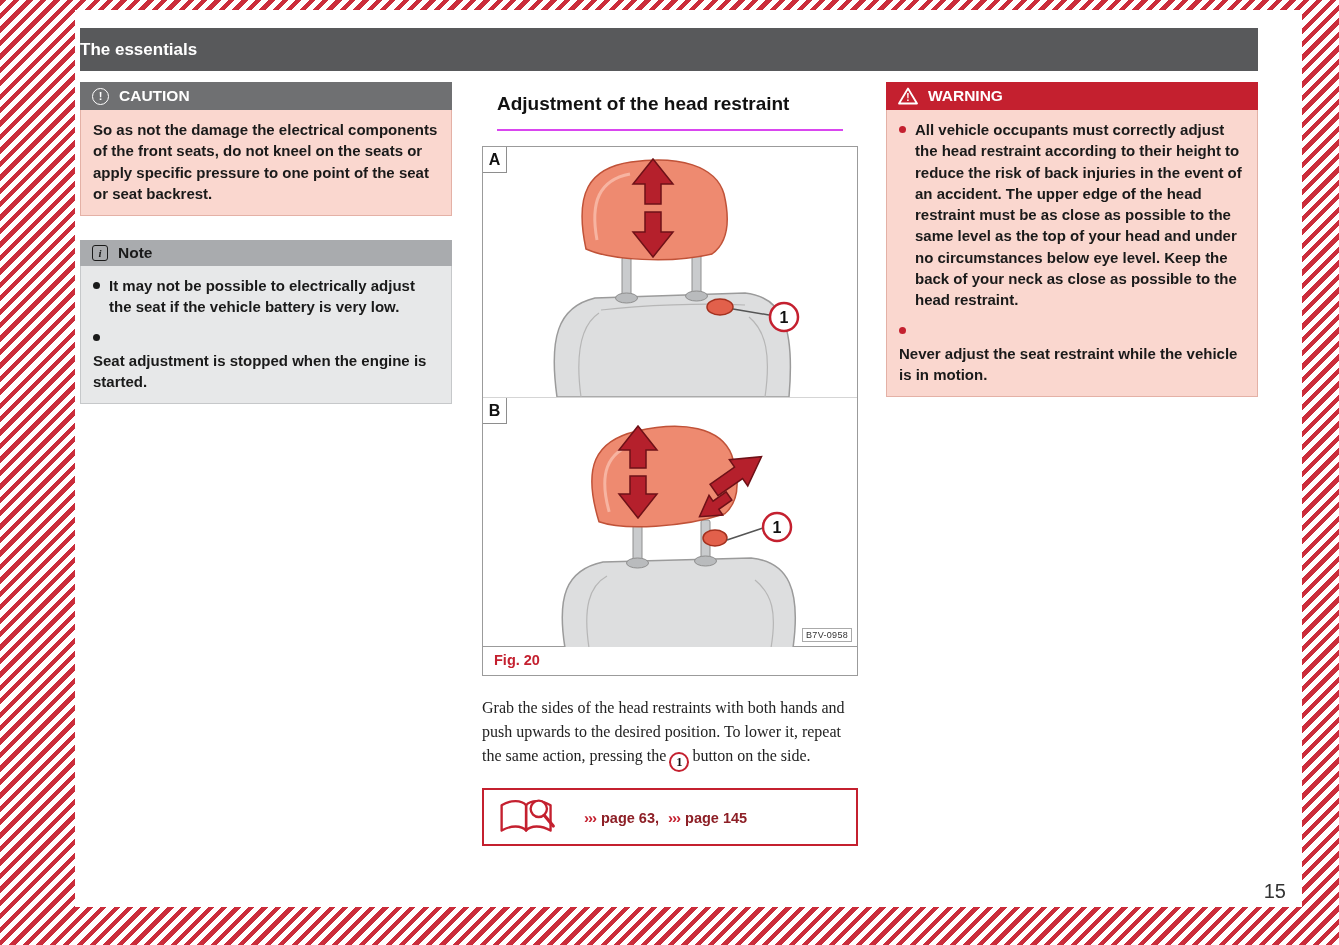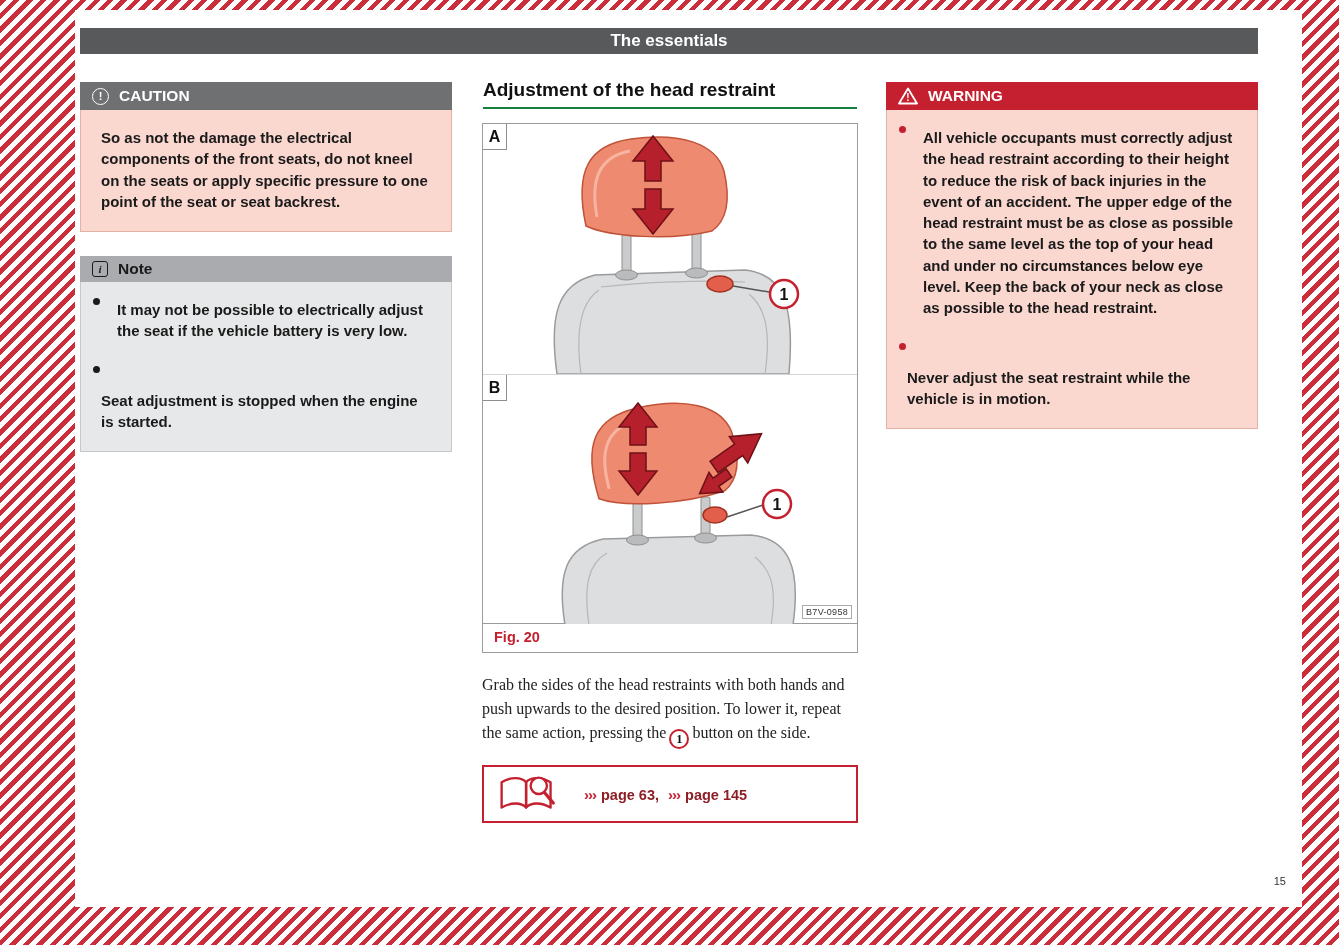--- a/index.html
+++ b/index.html
@@ -5,59 +5,59 @@
   * { box-sizing: border-box; }
   html,body { margin:0; padding:0; }
   body {
     width:1339px; height:945px; position:relative; overflow:hidden;
     font-family:"Liberation Sans","DejaVu Sans",sans-serif; background:#fff;
   }
   .stripes { position:absolute; inset:0;
     background: repeating-linear-gradient(135deg, #cb2d3b 0 4.5px, #ffffff 4.5px 9.5px); }
   .page { position:absolute; left:75px; top:10px; width:1227px; height:897px; background:#fff; }
 
-  .title-bar { position:absolute; left:5px; top:18px; width:1178px; height:26px;
+  .title-bar { position:absolute; left:5px; top:18px; width:1178px; height:43px;
     background:#58595b; color:#fff; font-weight:bold; font-size:17px;
-    display:flex; align-items:center; justify-content:center; }
+    display:flex; align-items:center; }
 
   .col { position:absolute; top:72px; }
   .col-left  { left:5px;   width:372px; }
   .col-mid   { left:407px; top:68px; width:376px; }
   .col-right { left:811px; width:372px; }
 
   .box-header { height:28px; display:flex; align-items:center; gap:10px; padding:0 12px;
     font-weight:bold; font-size:15.5px; }
   .caution-header { background:#6f7072; color:#fff; }
   .note-header    { background:#a9abae; color:#1a1a1a; height:26px; }
   .warning-header { background:#c4202f; color:#fff; }
 
   .box-body { padding:9px 12px 11px; font-weight:bold; font-size:15px; line-height:1.42; color:#1a1a1a; }
   .pink-body { background:#fad7cf; border:1px solid #e4b1a6; border-top:none; }
   .gray-body { background:#e7e8e9; border:1px solid #c6c8ca; border-top:none; }
-  .box-body p { margin:8px; }
+  .box-body p { margin:0; }
 
   .note-box { margin-top:24px; }
 
   .circle-icon { width:17px; height:17px; border:1.6px solid #fff; border-radius:50%;
     display:inline-flex; align-items:center; justify-content:center;
     font-size:11px; font-weight:bold; color:#fff; flex:0 0 17px; }
   .square-icon { width:16px; height:16px; border:1.6px solid #1a1a1a; border-radius:3px;
     display:inline-flex; align-items:center; justify-content:center;
     font-size:11px; font-weight:bold; font-style:italic; color:#1a1a1a;
     font-family:"Liberation Serif","DejaVu Serif",serif; flex:0 0 16px; }
 
   .bullet-row { display:flex; gap:9px; }
   .bullet-row + .bullet-row { margin-top:9px;flex-direction:column; }
   .warn-intro { margin:0 0 9px 0; }
   .dot { width:7px; height:7px; border-radius:50%; margin-top:7px; flex:0 0 7px; }
   .dark-dot { background:#1a1a1a; }
   .red-dot  { background:#c4202f; }
 
-  .article-heading { margin:1px; font-size:19px; font-weight:bold; color:#111;
-    padding-bottom:6px; border-bottom:2px solid #15803d; }
+  .article-heading { margin:15px; font-size:19px; font-weight:bold; color:#111;
+    padding-bottom:14px; border-bottom:2px solid #d946ef; }
 
   figure.figure { margin:14px 0 0; border:1px solid #9b9b9b; width:376px; background:#fff; }
   .figure-img { position:relative; height:500px; border-bottom:1px solid #9b9b9b; }
   .panel { position:relative; height:250px; overflow:hidden; }
   .panel-b { border-top:1px solid #d5d5d5; }
   .panel svg { display:block; }
   .panel-label { position:absolute; top:0; left:0; width:24px; height:26px;
     border-right:1px solid #8e8e8e; border-bottom:1px solid #8e8e8e;
     display:flex; align-items:center; justify-content:center;
     font-weight:bold; font-size:16px; color:#111; background:#fff; z-index:2; }
@@ -70,21 +70,21 @@
     width:20px; height:20px; border:2px solid #c4202f; border-radius:50%;
     font-size:12.5px; font-weight:bold; color:#111; vertical-align:-5px; margin:0 3px; }
 
   .xref-box { margin-top:16px; border:2px solid #c4202f; height:58px;
     display:flex; align-items:center; padding:0 14px; gap:28px; }
   .xref-text { display:flex; align-items:baseline; }
   .xref-link { display:inline-flex; align-items:baseline; gap:5px; text-decoration:none; margin-right:9px; cursor:pointer; }
   .xref-sym   { color:#c4202f; font-weight:bold; font-size:15px; letter-spacing:-1px; }
   .xref-label { color:#8d1f26; font-weight:bold; font-size:14.5px; }
 
-  .page-num { position:absolute; right:16px; bottom:20px; font-size:11px; color:#333; }
+  .page-num { position:absolute; right:16px; bottom:4px; font-size:20px; color:#333; }
 </style>
 </head>
 <body>
 
 <div class="stripes"></div>
 
 <div class="page">
 
   <div class="title-bar">
     <span>The essentials</span>

